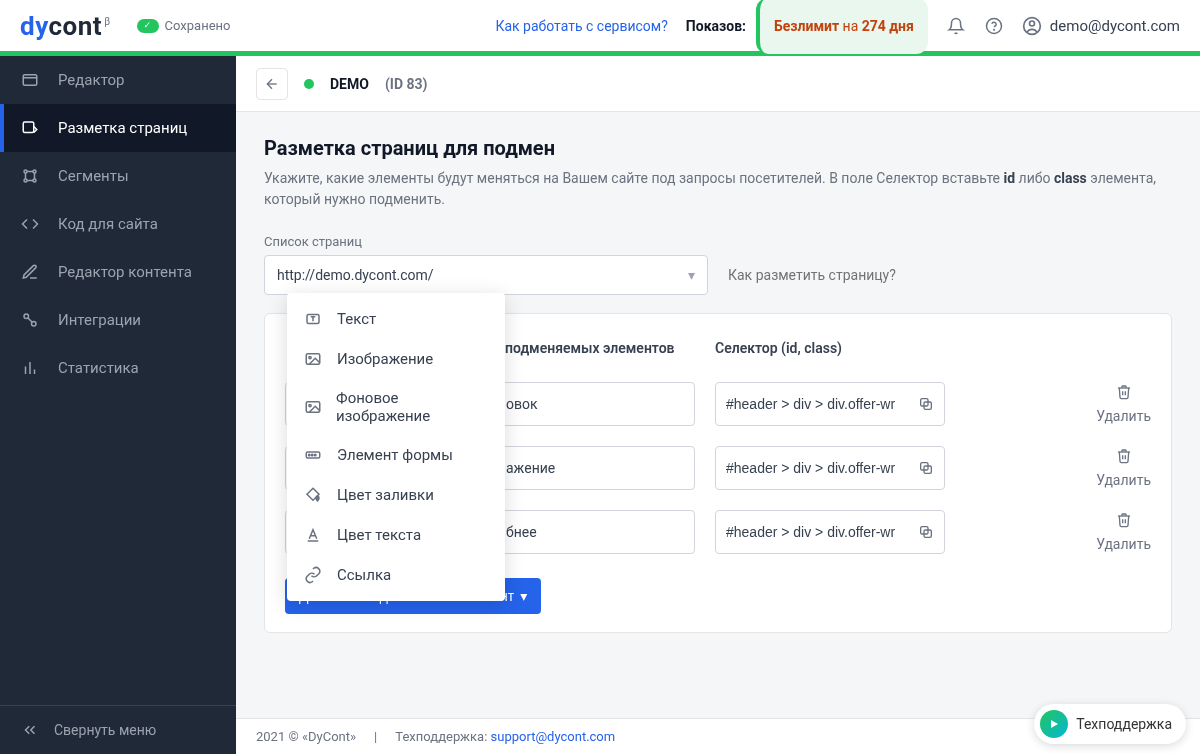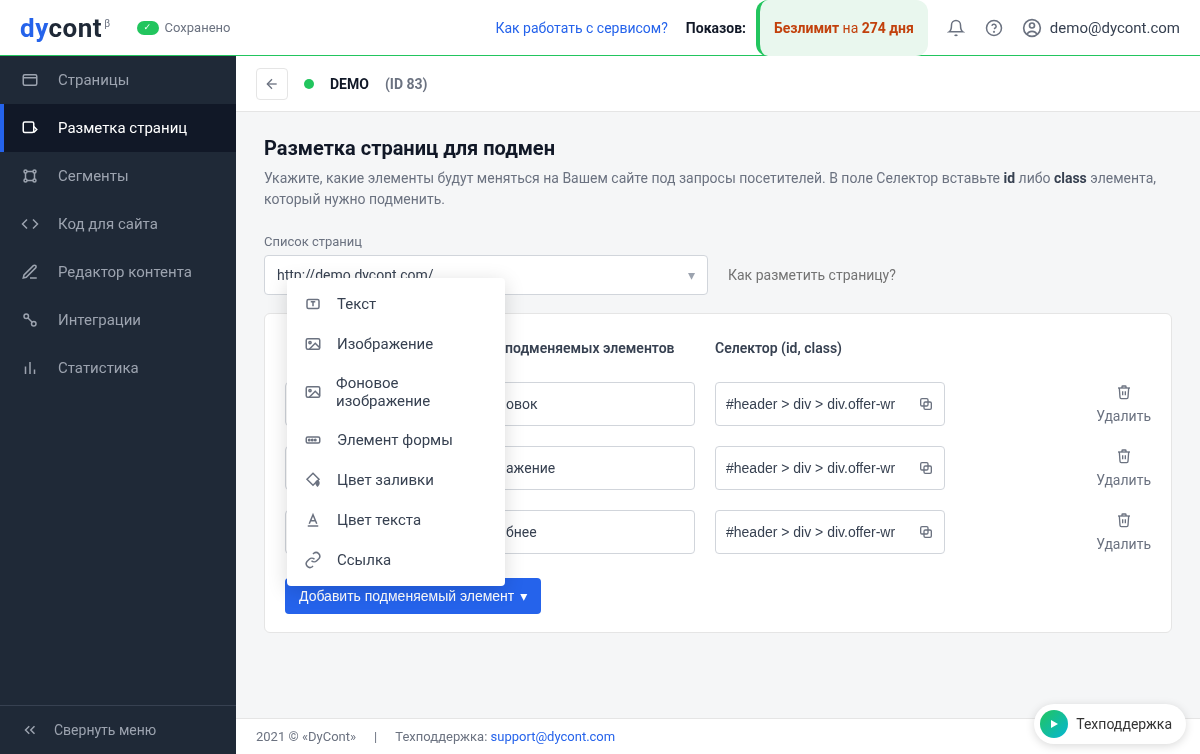--- a/index.html
+++ b/index.html
@@ -1,19 +1,19 @@
 <!DOCTYPE html>
 <html><head>
 <meta charset="utf-8">
 <style>
   * { box-sizing: border-box; margin: 0; padding: 0; }
   body { font-family: -apple-system, BlinkMacSystemFont, "Segoe UI", Roboto, Arial, sans-serif; font-size: 14px; color: #333; background: #fff; width: 1200px; height: 754px; overflow: hidden; position: relative; }
 
   
-  .header { height: 56px; border-bottom: 1px solid #22c55e; display: flex; align-items: center; padding: 0 20px; gap: 18px; }
+  .header { height: 56px; border-bottom: 5px solid #22c55e; display: flex; align-items: center; padding: 0 20px; gap: 18px; }
   .logo { font-size: 26px; font-weight: 700; letter-spacing: 0.5px; }
   .logo .d { color: #2563eb; }
   .logo .rest { color: #1f2937; }
   .logo sup { font-size: 10px; color: #6b7280; font-weight: 400; margin-left: 2px; }
   .saved { display: flex; align-items: center; gap: 6px; color: #6b7280; font-size: 13px; margin-left: 8px; }
   .saved .cloud { width: 22px; height: 14px; background: #22c55e; border-radius: 10px; position: relative; }
   .saved .cloud::after { content: "✓"; color: #fff; font-size: 9px; position: absolute; top: 1px; left: 7px; }
   .header-spacer { flex: 1; }
   .header-link { color: #2563eb; cursor: pointer; }
   .impressions { display: flex; align-items: center; gap: 10px; }
@@ -59,21 +59,21 @@
   .row { display: flex; align-items: center; padding: 10px 0; }
   .input-box { height: 44px; border: 1px solid #d1d5db; border-radius: 4px; display: flex; align-items: center; padding: 0 10px; background: #fff; color: #374151; justify-content: space-between; }
   .input-box input { border: none; outline: none; font-size: 14px; width: calc(100% - 24px); background: transparent; color: #374151; }
   .copy-ic { color: #6b7280; cursor: pointer; flex-shrink: 0; }
   .row .name-cell { flex: 0 0 410px; margin-right: 20px; }
   .row .sel-cell { flex: 0 0 230px; margin-right: 20px; border-radius: 18px; }
   .row .delete { margin-left: auto; display: flex; align-items: center; gap: 8px; color: #6b7280; cursor: pointer; flex-direction: column; }
   .add-btn { margin-top: 14px; background: #2563eb; color: #fff; border: none; border-radius: 4px; height: 36px; padding: 0 14px; font-size: 14px; cursor: pointer; display: inline-flex; align-items: center; gap: 6px; }
 
   
-  .dropdown { position: absolute; left: 287px; top: 278px; width: 218px; background: #fff; border-radius: 4px; box-shadow: 0 4px 20px rgba(0,0,0,0.15); padding: 6px 0; z-index: 20; }
+  .dropdown { position: absolute; left: 287px; top: 293px; width: 218px; background: #fff; border-radius: 4px; box-shadow: 0 4px 20px rgba(0,0,0,0.15); padding: 6px 0; z-index: 20; }
   .dropdown-item { display: flex; align-items: center; gap: 14px; padding: 10px 16px; cursor: pointer; color: #374151; font-size: 15px; }
   .dd-icon { width: 20px; height: 20px; color: #6b7280; display: flex; align-items: center; justify-content: center; }
 
   
   .footer { height: 36px; background: #fff; border-top: 1px solid #e5e5e5; display: flex; align-items: center; padding: 0 20px; gap: 18px; color: #6b7280; font-size: 13px; }
   .footer a { color: #2563eb; text-decoration: none; }
 
   
   .support { position: absolute; right: 14px; bottom: 10px; background: #fff; border-radius: 20px; box-shadow: 0 2px 10px rgba(0,0,0,0.15); padding: 6px 14px 6px 6px; display: flex; align-items: center; gap: 8px; cursor: pointer; z-index: 30; }
   .support .play { width: 28px; height: 28px; border-radius: 50%; background: linear-gradient(135deg, #22c55e, #06b6d4); display: flex; align-items: center; justify-content: center; color: #fff; }
@@ -127,21 +127,21 @@
 <div class="body">
 
   <div class="sidebar">
     <div class="sidebar-item">
       <span class="sidebar-icon">
           <svg width="18" height="18" viewBox="0 0 24 24" fill="none" stroke="currentColor" stroke-width="2">
             <rect x="3" y="5" width="18" height="14" rx="2"></rect>
             <path d="M3 9h18"></path>
           </svg>
         </span>
-      <span>Страницы</span>
+      <span>Редактор</span>
     </div>
     <div class="sidebar-item active">
       <span class="sidebar-icon">
           <svg width="18" height="18" viewBox="0 0 24 24" fill="none" stroke="currentColor" stroke-width="2">
             <rect x="3" y="4" width="14" height="14" rx="2"></rect>
             <path d="M17 10l4 4-4 4"></path>
           </svg>
         </span>
       <span>Разметка страниц</span>
     </div>

